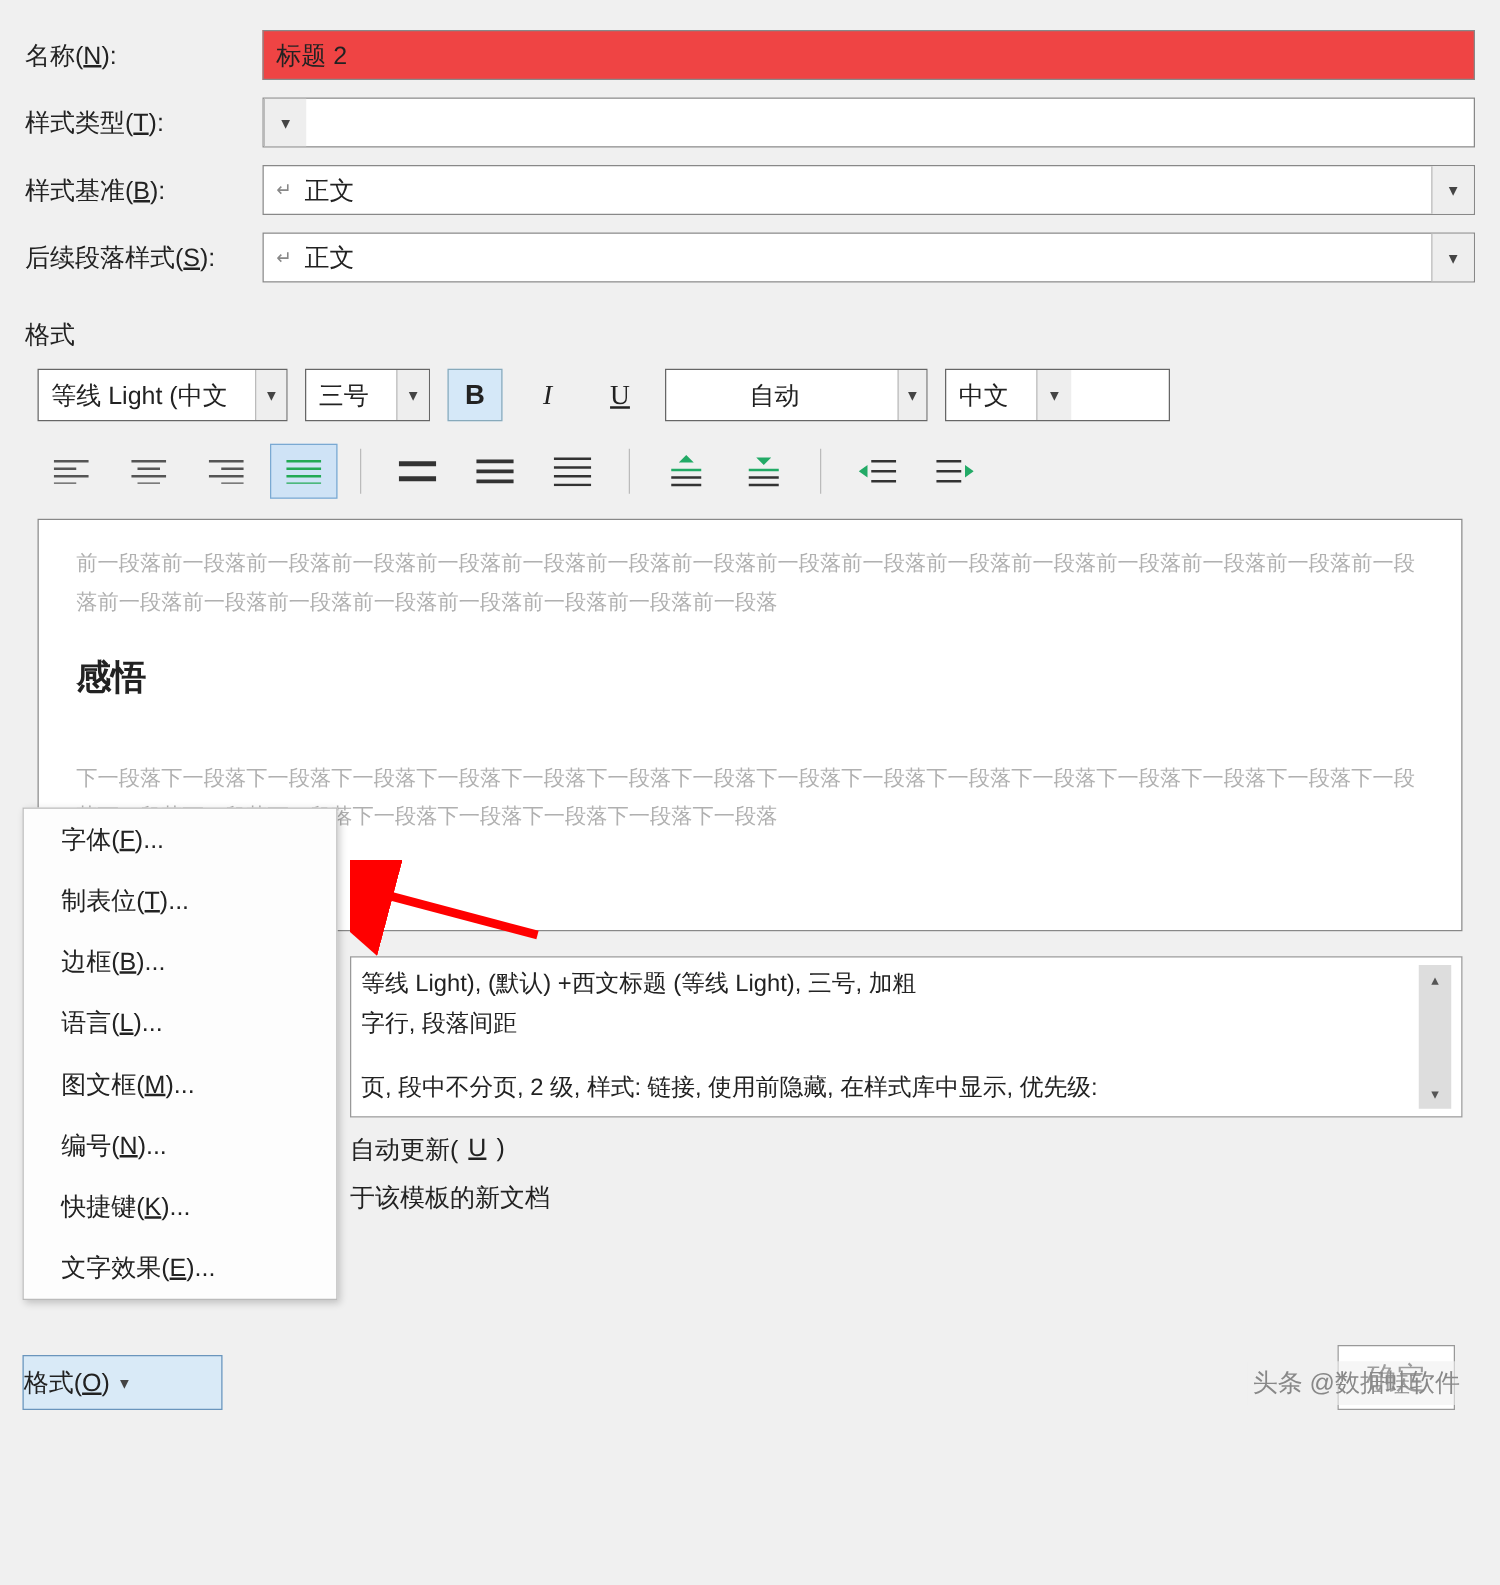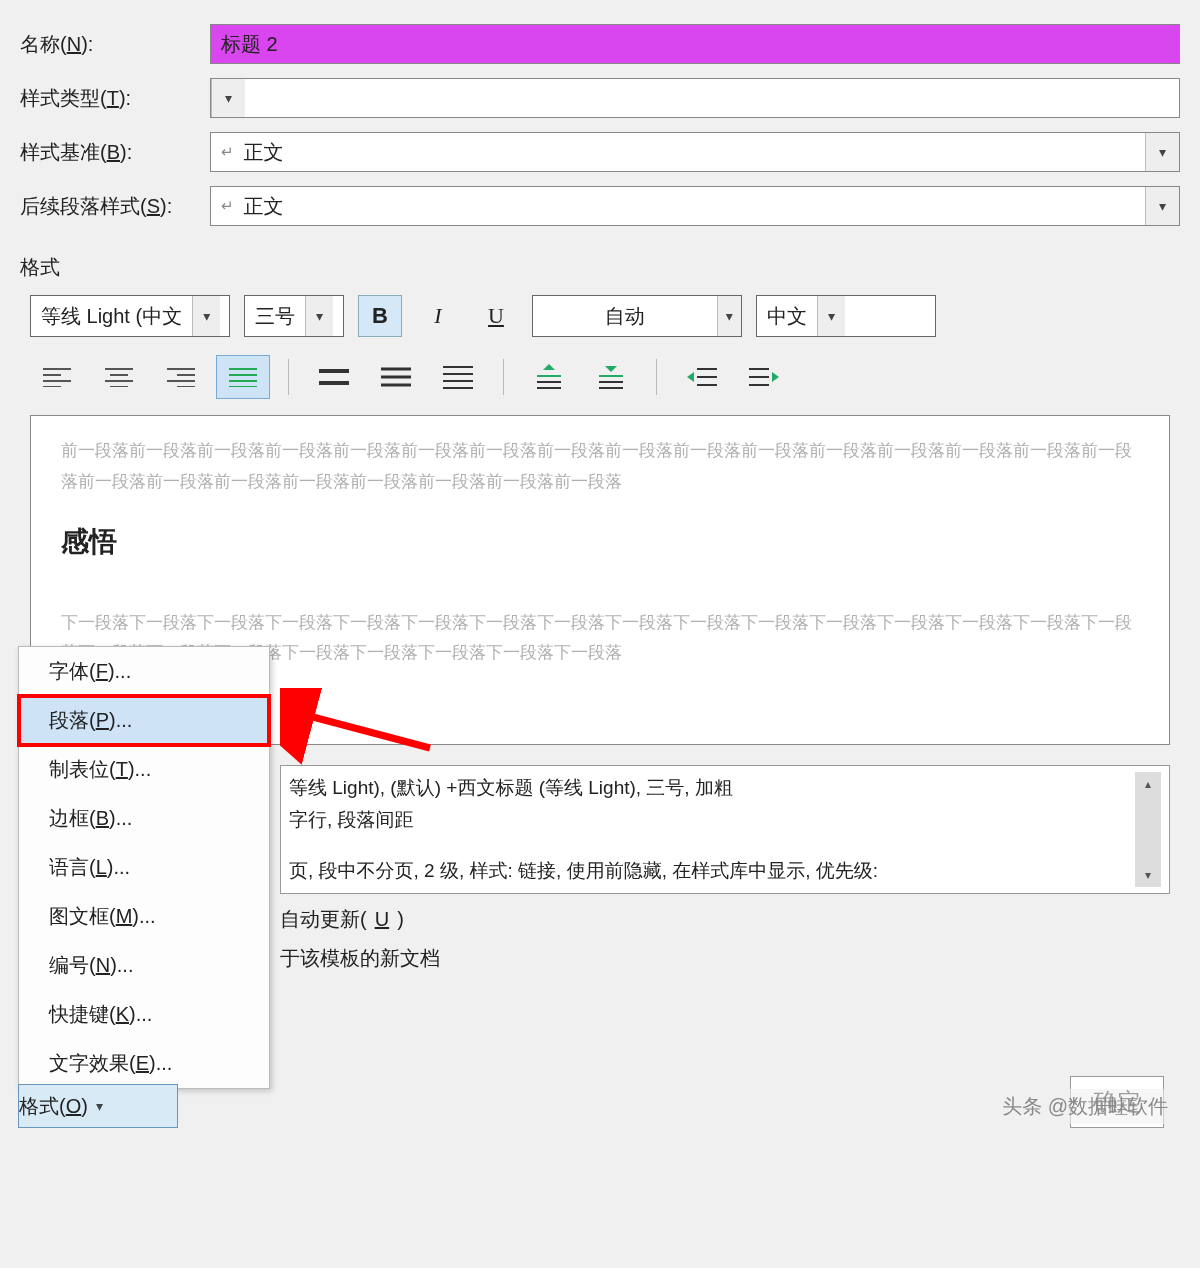--- a/index.html
+++ b/index.html
@@ -29,21 +29,21 @@
   .form-label {
     width: 180px;
     color: #222;
     font-size: 20px;
   }
   .form-label .ul { text-decoration: underline; }
   .text-input {
     flex: 1;
     height: 40px;
     border: 1px solid #888;
-    background: #d946ef;
+    background: #ef4444;
     padding: 4px 10px;
     font-size: 20px;
     display: flex;
     align-items: center;
     gap: 6px;
   }
   .combo {
     flex: 1;
     height: 40px;
     border: 1px solid #888;
@@ -80,20 +80,21 @@
     align-items: center;
     gap: 14px;
     margin: 10px 0 18px 10px;
   }
   .tb-combo {
     height: 42px;
     border: 1px solid #666;
     background: #fff;
     display: flex;
     align-items: center;
+    gap: 12px;
   }
   .tb-combo .v {
     padding: 4px 10px;
     font-size: 20px;
     white-space: nowrap;
   }
   .tb-combo .cb {
     width: 28px;
     height: 100%;
     border-left: 1px solid #bbb;
@@ -454,23 +455,20 @@
   <div class="chk-row">
     <span>于该模板的新文档</span>
   </div>
 
 </div>
 
 <div class="format-menu">
   <div class="menu-item">
     <span>字体(</span><span class="ul">F</span><span>)...</span>
   </div>
-  <div class="menu-item hl">
-    <span>段落(</span><span class="ul">P</span><span>)...</span>
-  </div>
   <div class="menu-item">
     <span>制表位(</span><span class="ul">T</span><span>)...</span>
   </div>
   <div class="menu-item">
     <span>边框(</span><span class="ul">B</span><span>)...</span>
   </div>
   <div class="menu-item">
     <span>语言(</span><span class="ul">L</span><span>)...</span>
   </div>
   <div class="menu-item">

